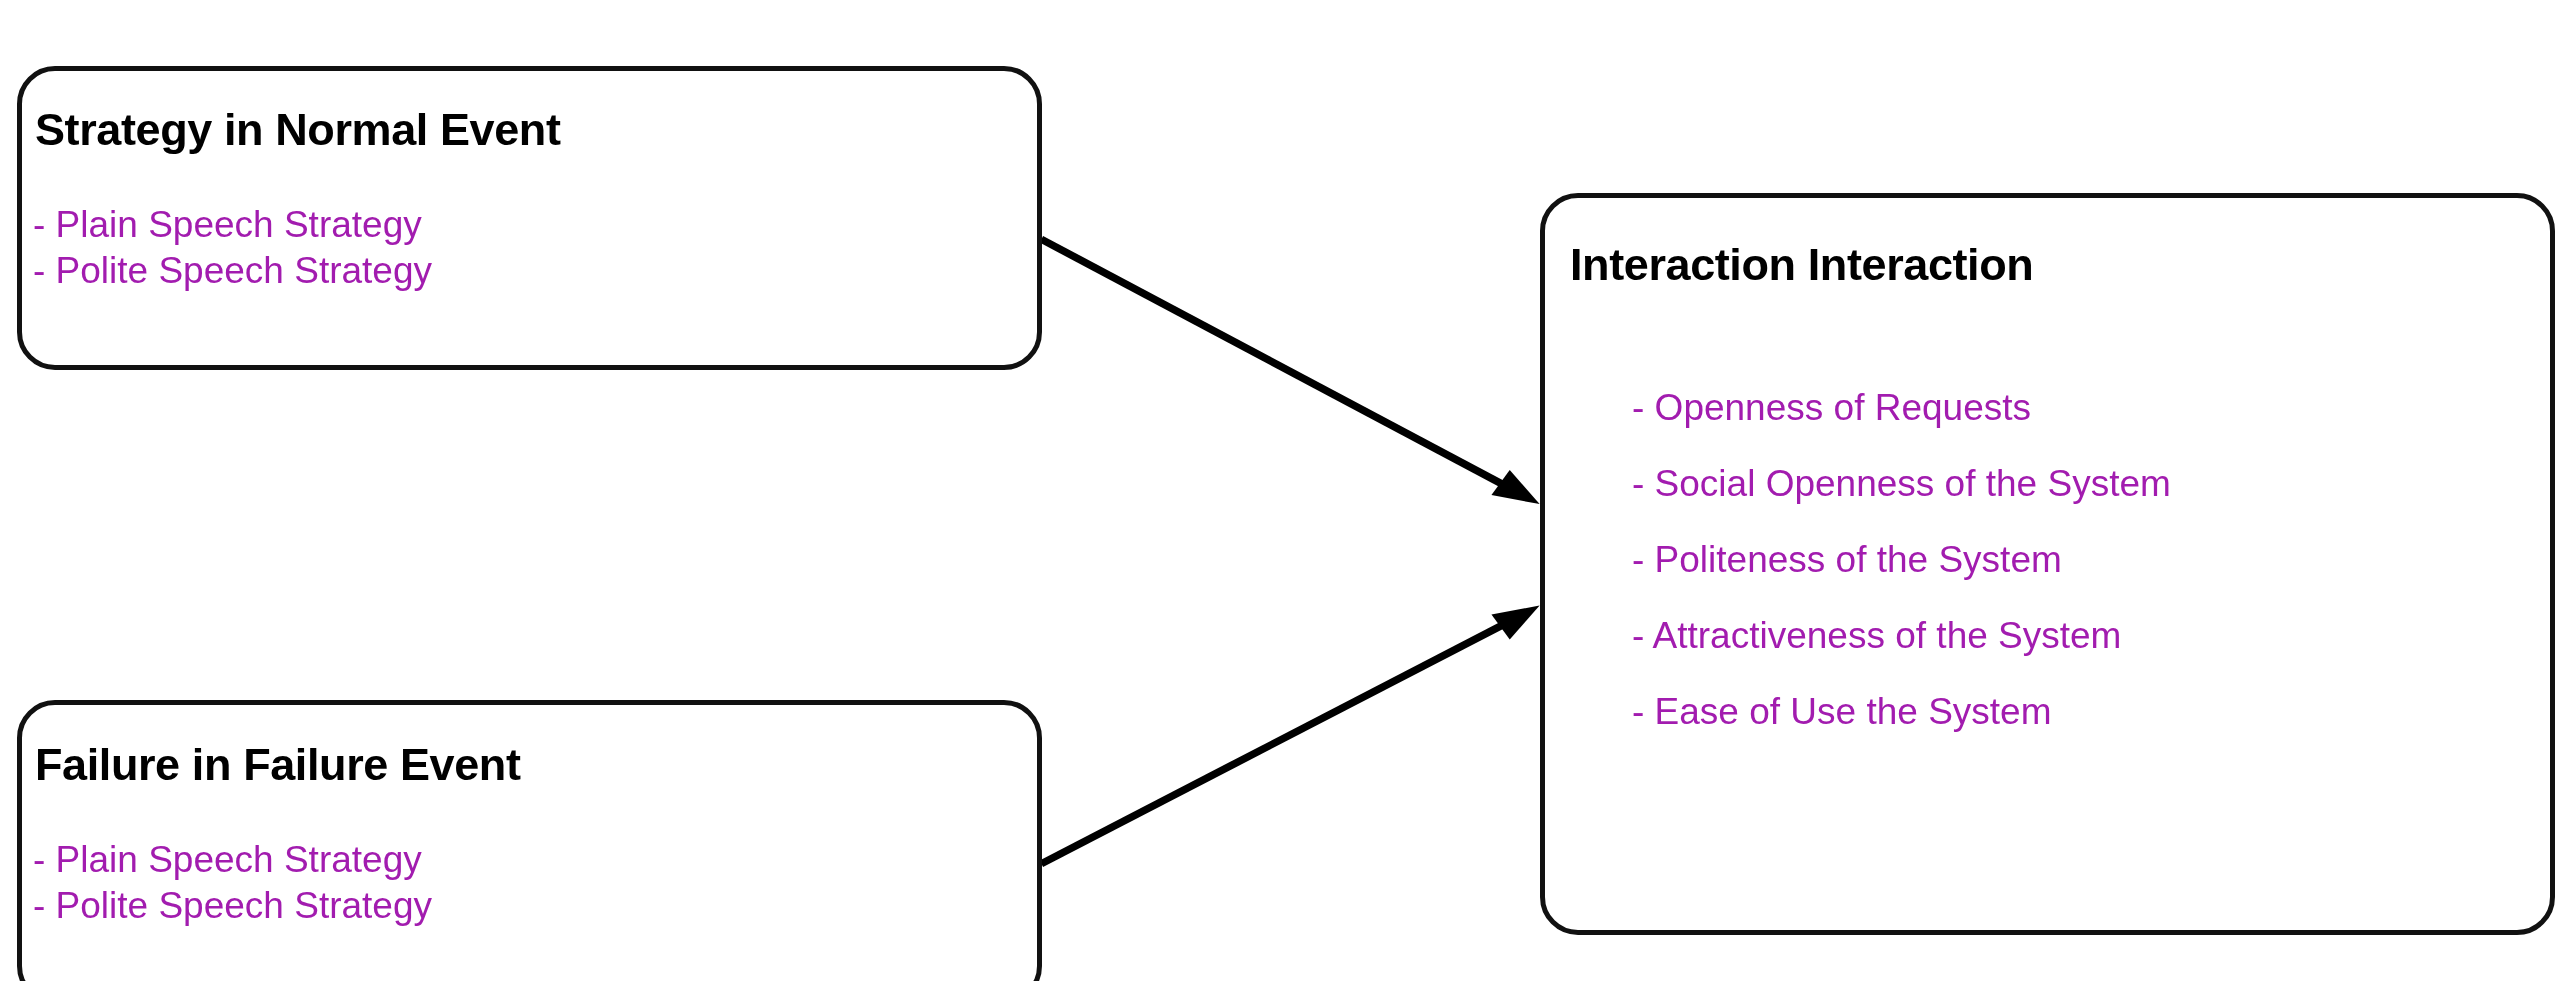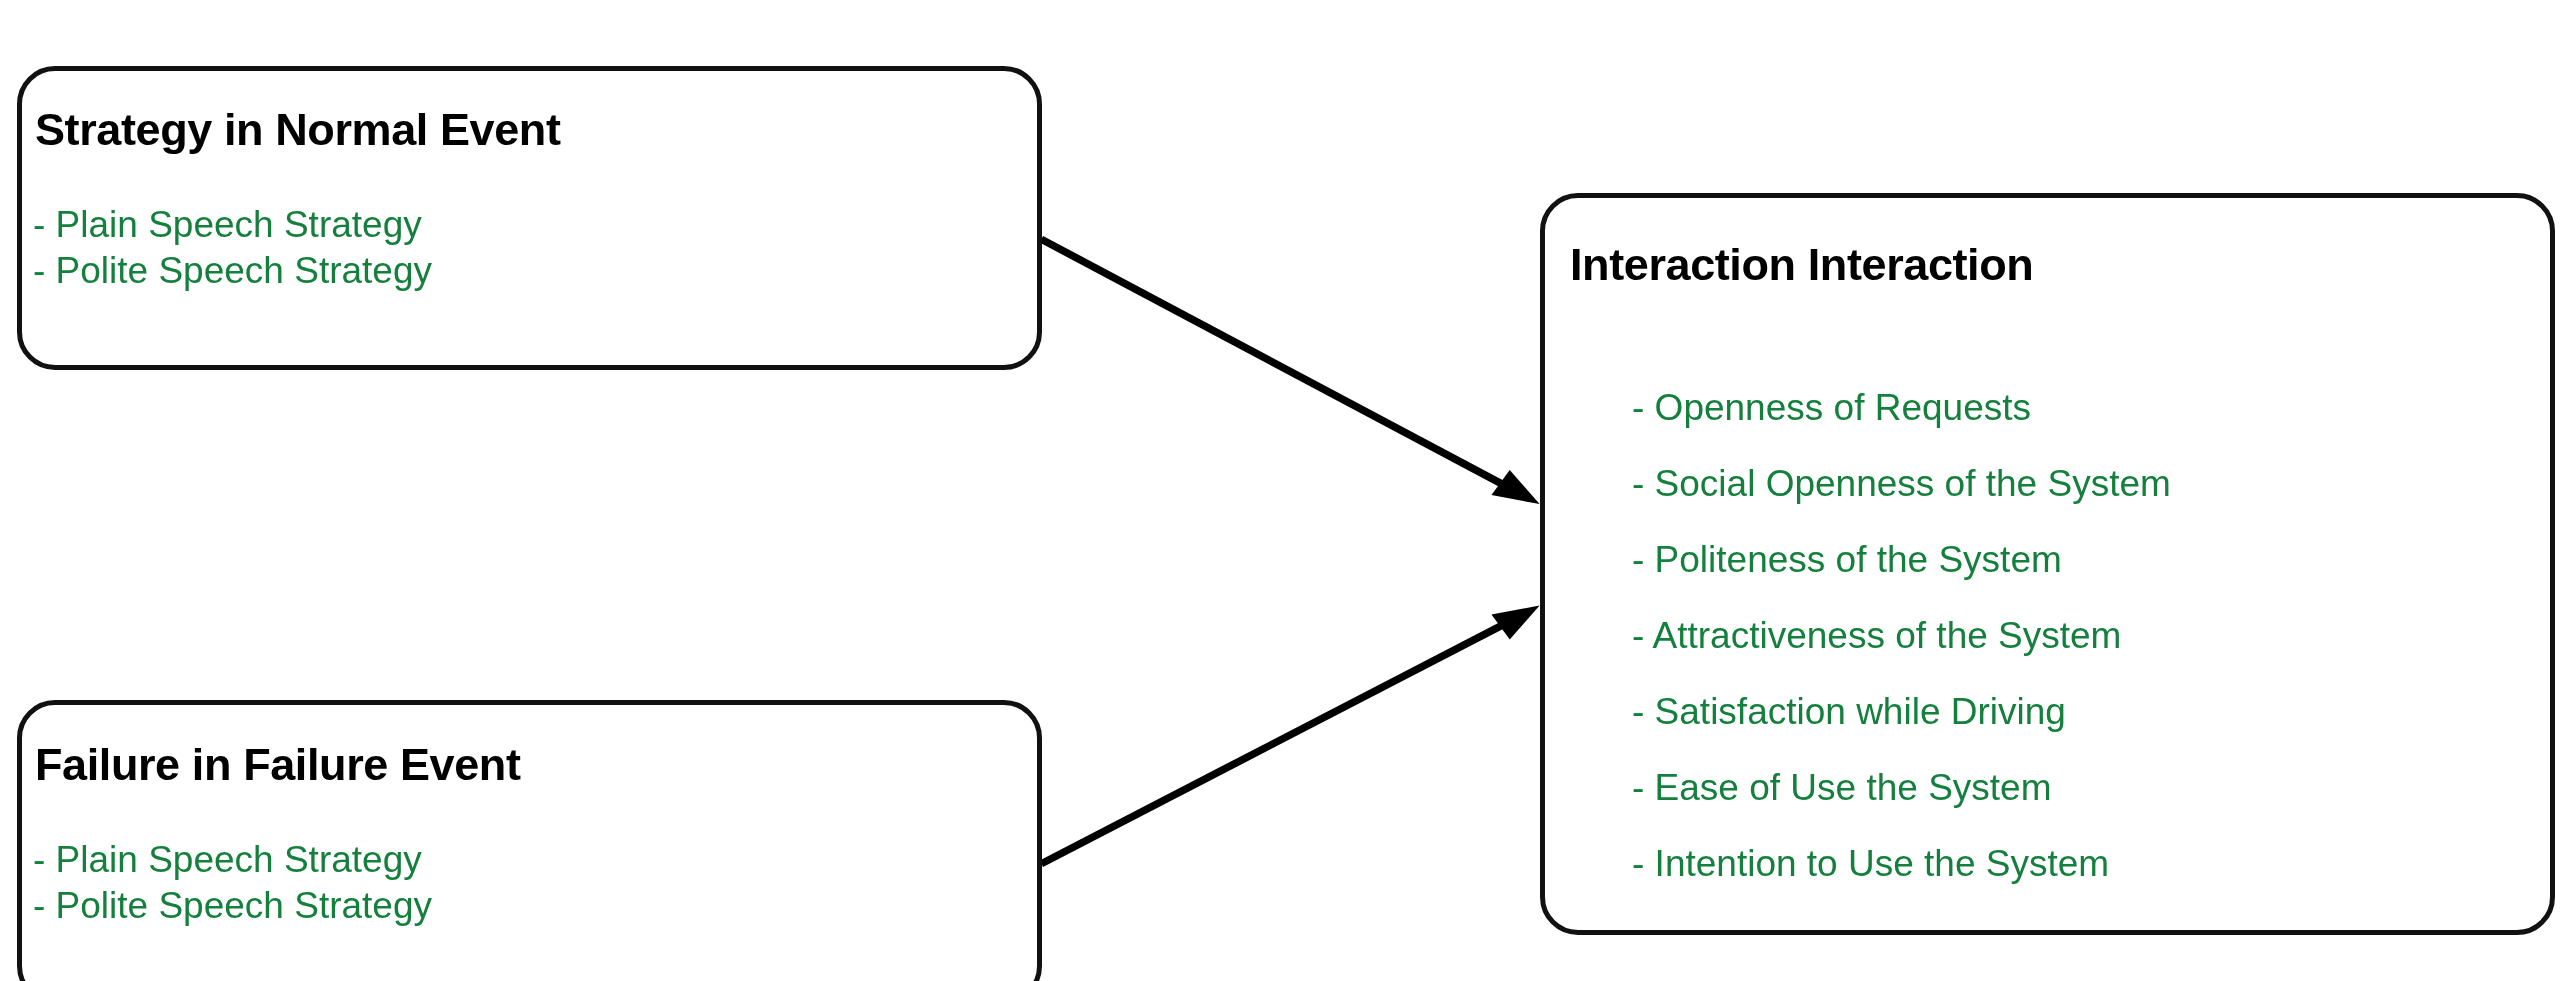--- a/index.html
+++ b/index.html
@@ -30,21 +30,21 @@
     white-space: nowrap;
     letter-spacing: -0.4px;
   }
   .node-list {
     position: absolute;
     list-style: none;
     margin: 0;
     padding: 0;
   }
   .node-list li {
-    color: #15803d;
+    color: #a21caf;
     white-space: nowrap;
     font-weight: normal;
   }
   
   #box-normal { left: 16.6px;  top: 18px;   width: 1025px; height: 304px; }
   #title-normal { left: 35px; top: 56px; font-size: 45px; }
   #list-normal { left: 33px; top: 154px; font-size: 37px; line-height: 46px; }
 
   
   #box-failure { left: 16.6px;  top: 652px;  width: 1025px; height: 304px; }
@@ -100,19 +100,17 @@
     <li>- Polite Speech Strategy</li>
   </ul>
 
   <div class="node-box" id="box-experience"></div>
   <div class="node-title" id="title-experience">Interaction Interaction</div>
   <ul class="node-list" id="list-experience">
     <li>- Openness of Requests</li>
     <li>- Social Openness of the System</li>
     <li>- Politeness of the System</li>
     <li>- Attractiveness of the System</li>
-    <li>- Satisfaction while Driving</li>
     <li>- Ease of Use the System</li>
-    <li>- Intention to Use the System</li>
   </ul>
 
 </div>
 
 
 </body></html>

